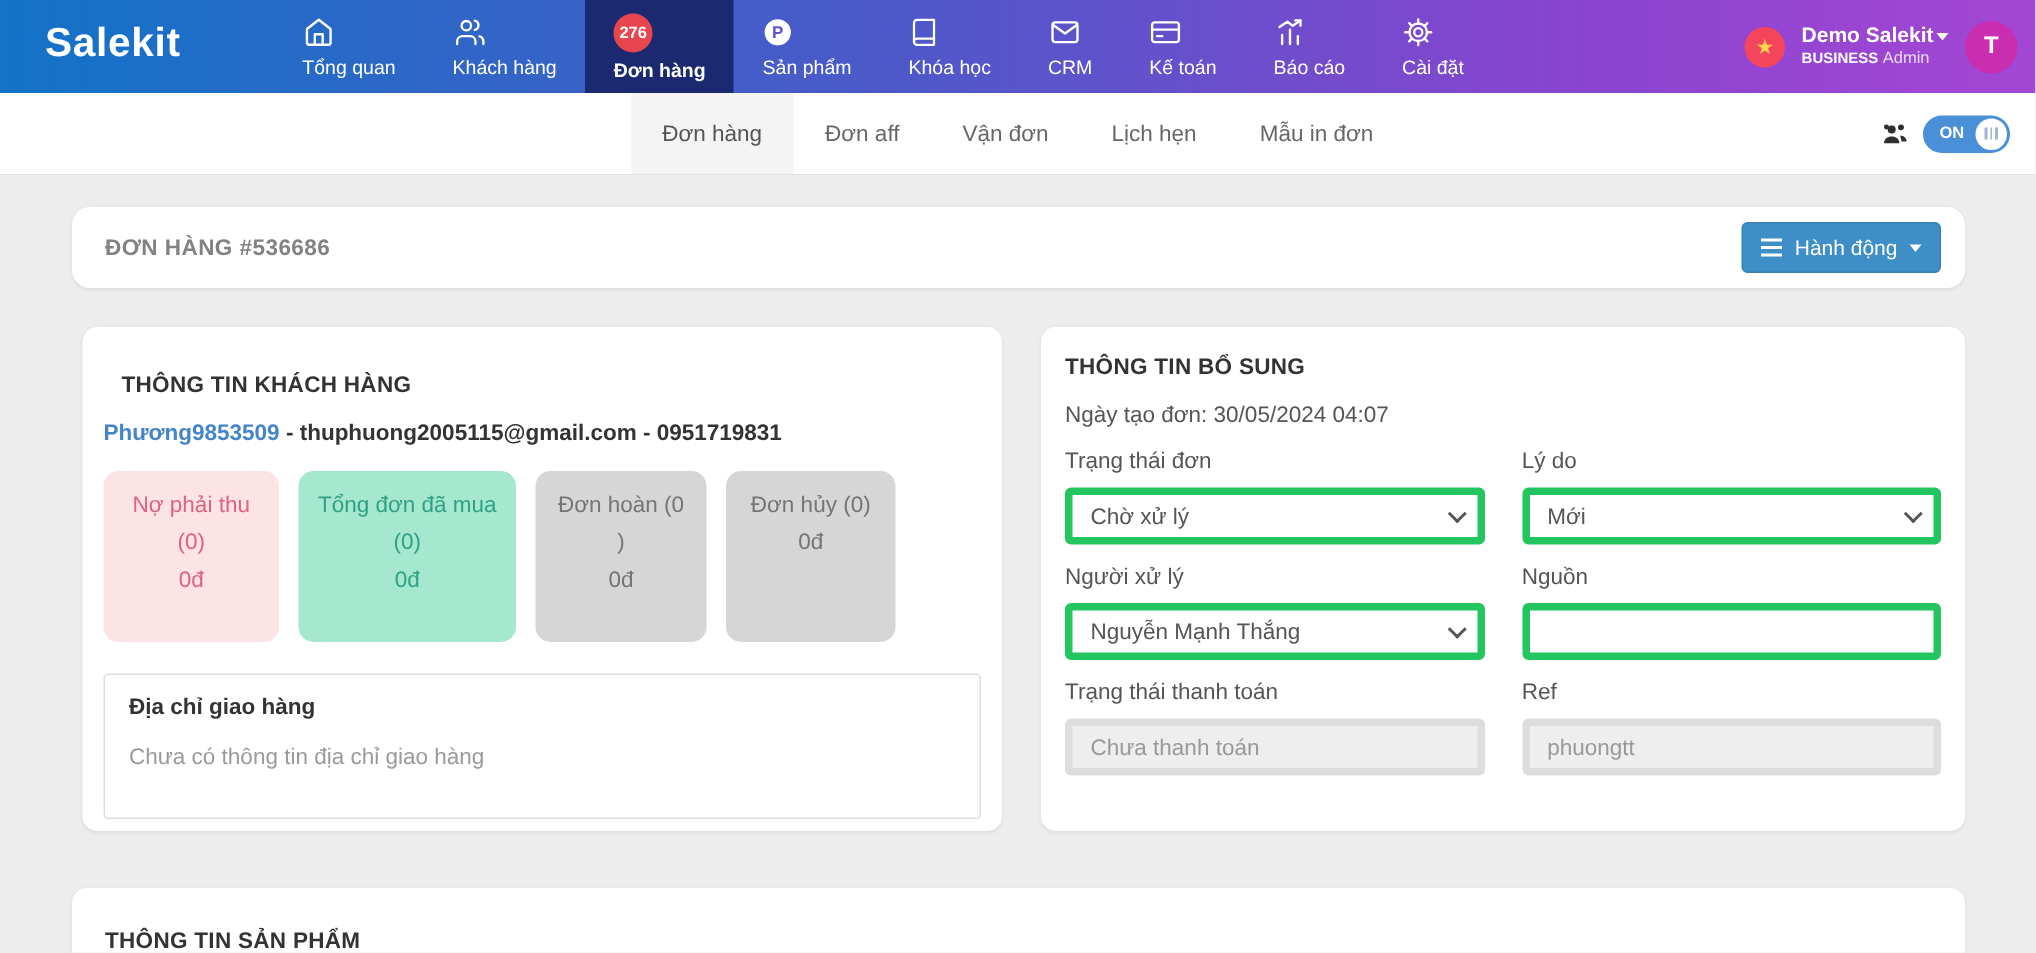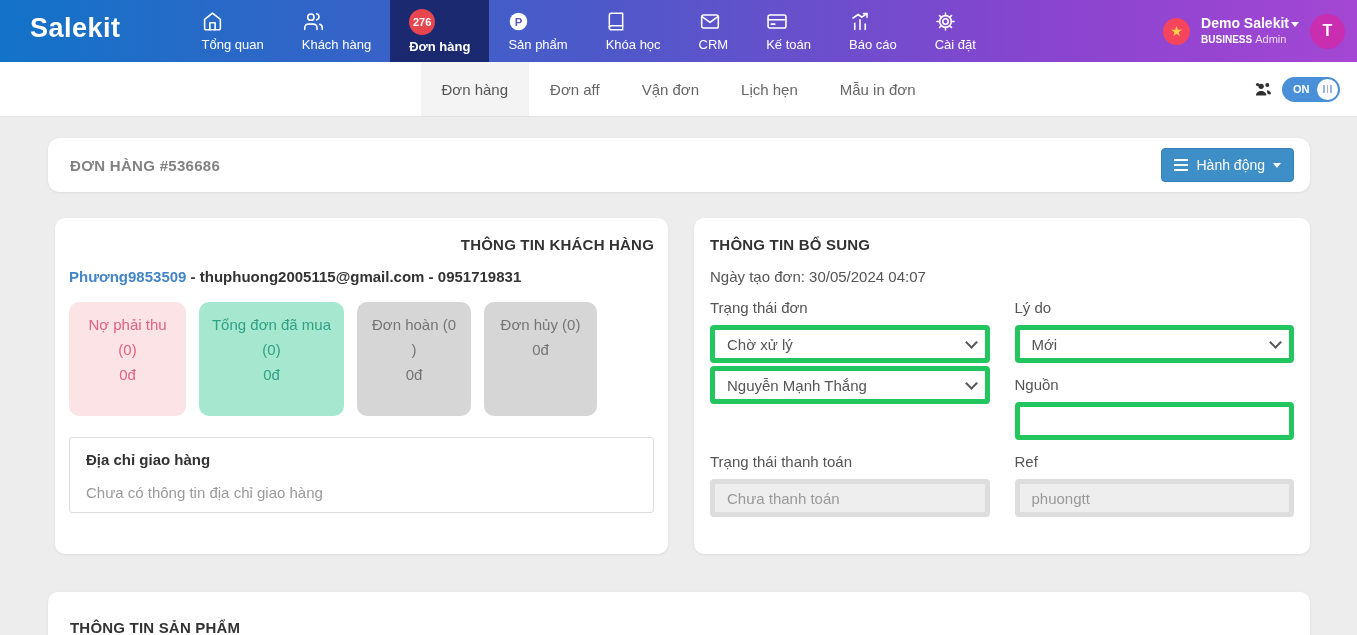--- a/index.html
+++ b/index.html
@@ -88,21 +88,21 @@
   .stat{
     border-radius:10px;height:114px;box-sizing:border-box;padding:10px 8px;
     text-align:center;font-size:15px;line-height:25px;overflow:hidden;
   }
   .stat.pink{background:#fbe3e6;color:#e2617f;width:117px;}
   .stat.green{background:#a5e8cf;color:#31a186;width:145px;}
   .stat.gray{background:#d6d6d6;color:#757575;}
   .stat.g3{width:114px;}
   .stat.g4{width:113px;}
   .address-box{
-    margin-top:21px;border:1px solid #ddd;border-radius:3px;height:76px;
+    margin-top:21px;border:1px solid #ddd;border-radius:3px;height:97px;
     box-sizing:border-box;padding:13px 16px;
   }
   .address-title{font-size:15px;font-weight:bold;color:#333;}
   .address-empty{margin-top:16px;font-size:15px;color:#9a9a9a;}
   .created-line{margin-top:15px;font-size:15px;color:#555;}
   .form-grid{display:grid;grid-template-columns:1fr 1fr;column-gap:25px;margin-top:4px;}
   .field{margin-bottom:3px;}
   .field label{display:block;font-size:15px;color:#555;margin:10px 0 9px;}
   .select-wrap{position:relative;}
   .select-wrap::after{
@@ -283,21 +283,21 @@
             <i></i>
           </span>
         <span>Hành động</span>
         <span class="caret-down"></span>
       </button>
     </div>
 
     <div class="cards-row">
 
       <section class="card left-card">
-        <h2 class="card-title" style="margin:0;text-align:right;">THÔNG TIN KHÁCH HÀNG</h2>
+        <h2 class="card-title" style="margin:12px;">THÔNG TIN KHÁCH HÀNG</h2>
 
         <div class="customer-line">
           <a class="link">Phương9853509</a><span> - </span><span>thuphuong2005115@gmail.com</span><span> - </span><span>0951719831</span>
         </div>
 
         <div class="stats-row">
           <div class="stat pink">
             <div>Nợ phải thu</div>
             <div>(0)</div>
             <div>0đ</div>
@@ -342,20 +342,21 @@
           <div class="field">
             <label>Lý do</label>
             <div class="select-wrap">
               <select>
                 <option>Mới</option>
               </select>
             </div>
           </div>
 
           <div class="field">
+            <label>Người xử lý</label>
             <div class="select-wrap">
               <select>
                 <option>Nguyễn Mạnh Thắng</option>
               </select>
             </div>
           </div>
 
           <div class="field">
             <label>Nguồn</label>
             <input type="text" value="" style="">

